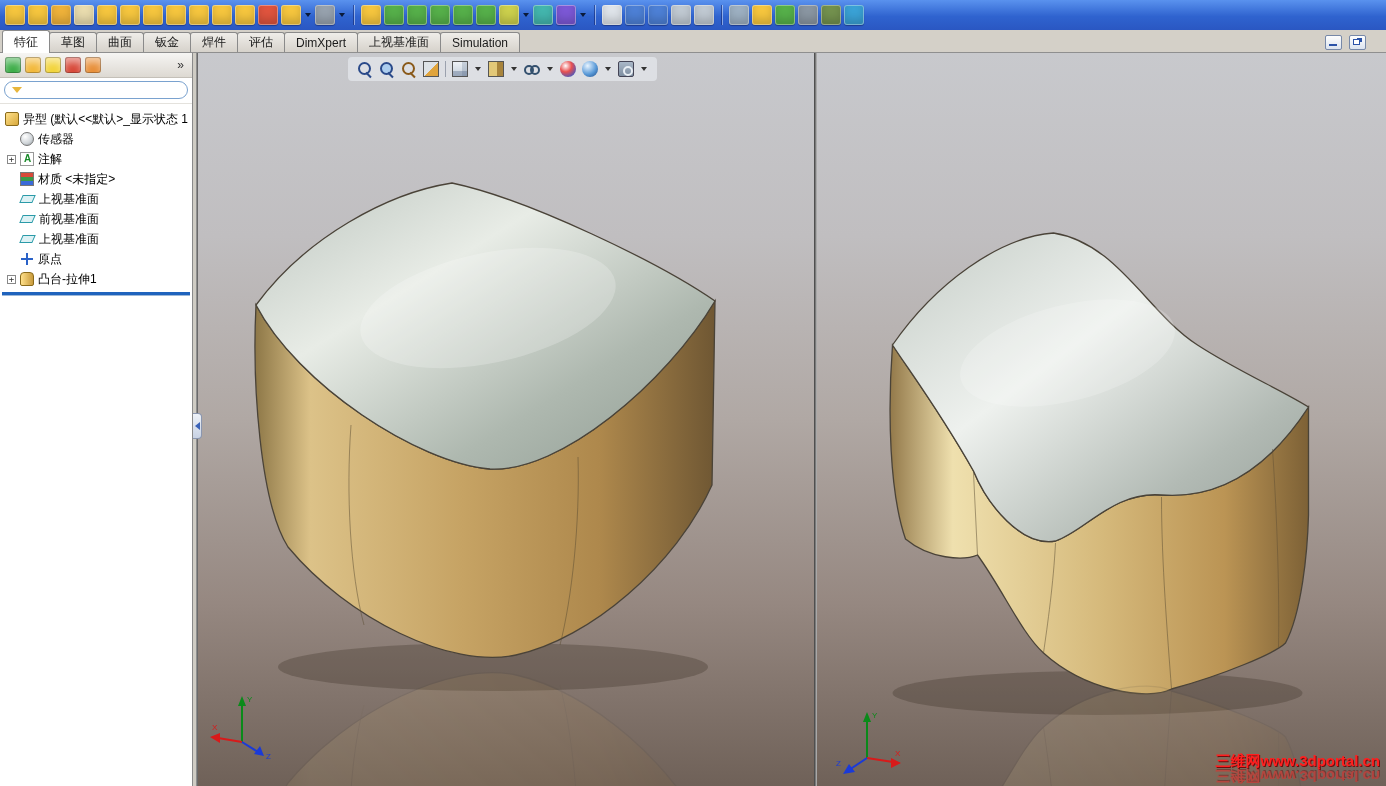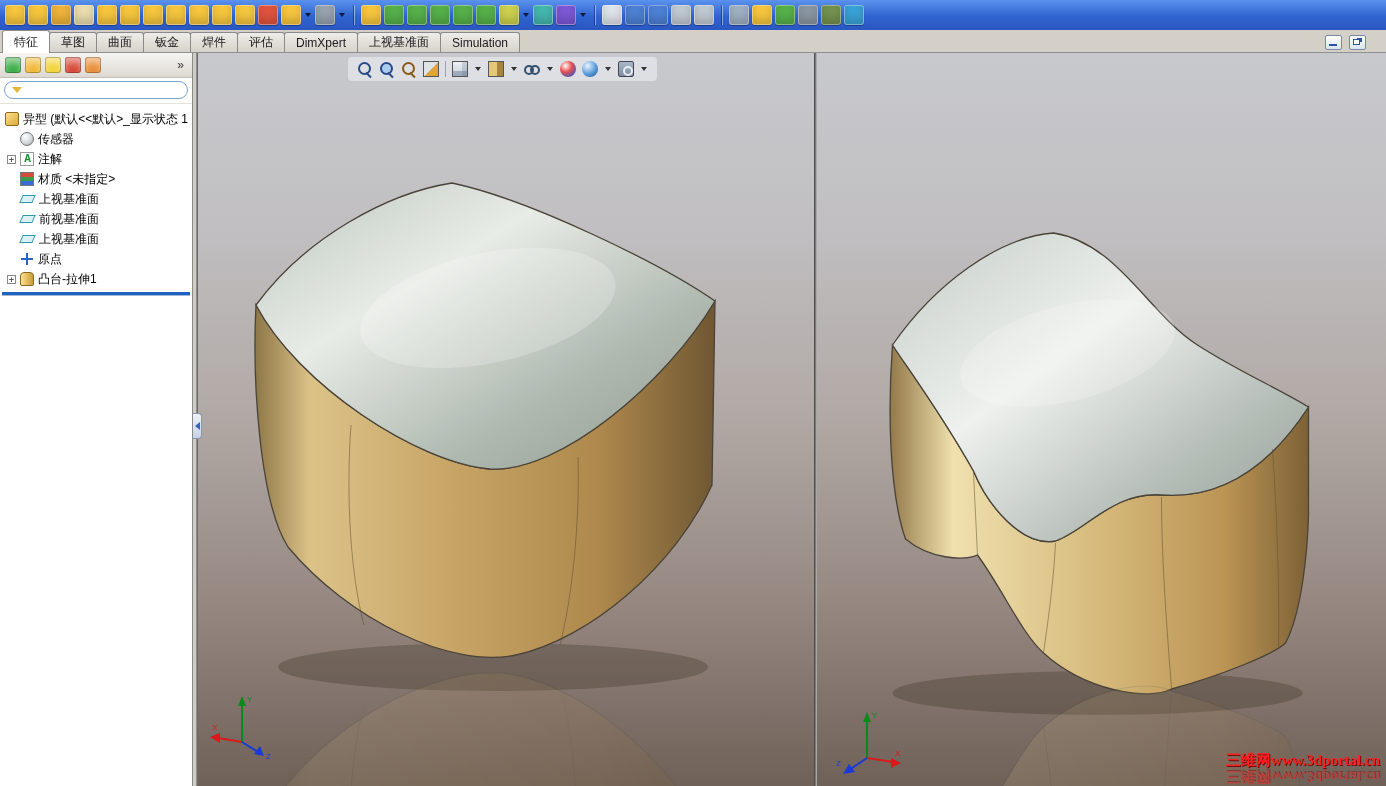--- a/index.html
+++ b/index.html
@@ -114,21 +114,21 @@
   .hu-scene { border-radius:50%; background:radial-gradient(circle at 35% 30%,#e8f4ff,#5a9ad8 55%,#1a4a88); }
   .hu-camera { background:linear-gradient(#aab8c8,#7e8ea0); border:1px solid #445; border-radius:2px; }
   .hu-camera::after { content:""; position:absolute; left:4px; top:4px; width:6px; height:6px;
                       border:2px solid #e8eef4; border-radius:50%; }
 
   
   .triad { position:absolute; width:70px; height:76px; }
   .triad.tl { left:10px; bottom:26px; }
   .triad.tr { left:18px; bottom:8px; }
   .watermark-wrap { position:absolute; right:6px; bottom:2px; text-align:right; line-height:1.05; }
-  .watermark { font-size:15px; font-weight:bold; color:#ff1f1f; text-shadow:1px 1px 0 #6e0d0d; white-space:nowrap;font-family:Liberation Serif, serif; }
+  .watermark { font-size:15px; font-weight:bold; color:#ff1f1f; text-shadow:1px 1px 0 #6e0d0d; white-space:nowrap; }
   .watermark.reflect { transform:scaleY(-1); opacity:.45; }
 </style>
 </head>
 <body>
 
 <div class="top-toolbar">
   <span class="tbi" style="background: rgb(246, 198, 62);"></span>
   <span class="tbi" style="background: rgb(246, 198, 62);"></span>
   <span class="tbi" style="background: rgb(239, 178, 58);"></span>
   <span class="tbi" style="background: rgb(233, 220, 174);"></span>

